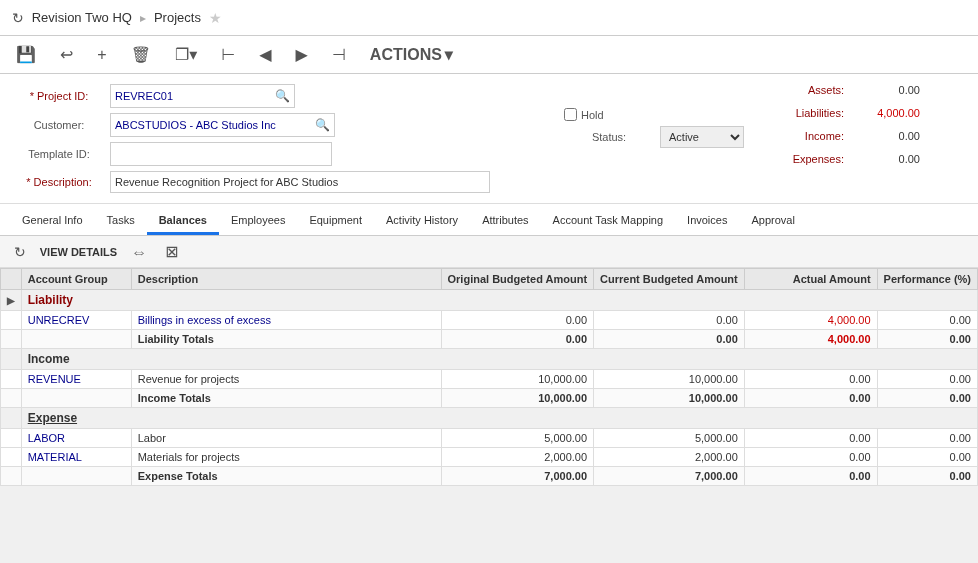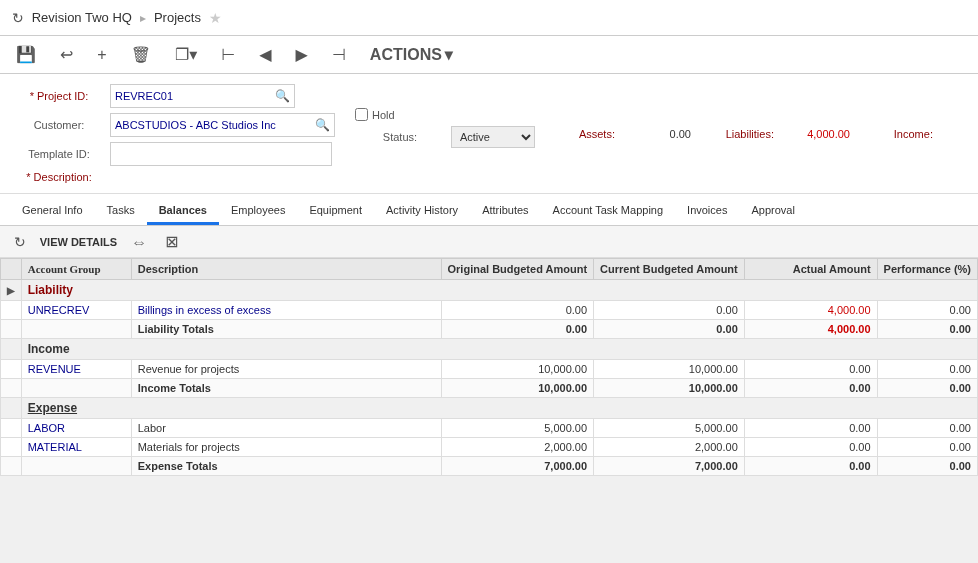--- a/index.html
+++ b/index.html
@@ -70,21 +70,22 @@
     }
     .form-middle {
       display: flex;
       flex-direction: column;
       gap: 5px;
       min-width: 160px;
       padding-top: 24px;
     }
     .form-right {
       display: flex;
-      gap: 3px;
+      flex-direction: column;
+      gap: 11px;
       min-width: 200px;
     }
     .form-row {
       display: flex;
       align-items: center;
       gap: 6px;
     }
     .form-row label {
       font-size: 11px;
       color: #8B0000;
@@ -305,20 +306,21 @@
       </div>
     </div>
     <div class="form-row">
       <label class="optional">Template ID:</label>
       <div class="input-with-icon">
         <input type="text" value="" style="width: 220px;">
       </div>
     </div>
     <div class="form-row">
       <label>* Description:</label>
+      <input type="text" class="description-input" value="Revenue Recognition Project for ABC Studios" style="width: 380px;">
     </div>
   </div>
   <div class="form-middle">
     <div class="hold-row">
       <input type="checkbox" style="">
       <span>Hold</span>
     </div>
     <div class="form-row">
       <label class="optional">Status:</label>
       <div class="status-select">
@@ -368,21 +370,21 @@
   <button class="view-details-btn">VIEW DETAILS</button>
   <button class="icon-btn" style="font-size:16px;">⇔</button>
   <button class="icon-btn" style="font-size:16px;">⊠</button>
 </div>
 
 <div class="table-container">
   <table>
     <thead>
       <tr>
         <th class="left" style="width:16px;"></th>
-        <th class="left" style="width:110px;font-family:Liberation Serif, serif;">Account Group</th>
+        <th class="left" style="width:110px;">Account Group</th>
         <th class="left">Description</th>
         <th style="width:100px;">Original Budgeted Amount</th>
         <th style="width:100px;margin-top:40px;">Current Budgeted Amount</th>
         <th style="width:90px;padding-left:48px;">Actual Amount</th>
         <th style="width:90px;">Performance (%)</th>
       </tr>
     </thead>
     <tbody>
 
       <tr class="section-header">

